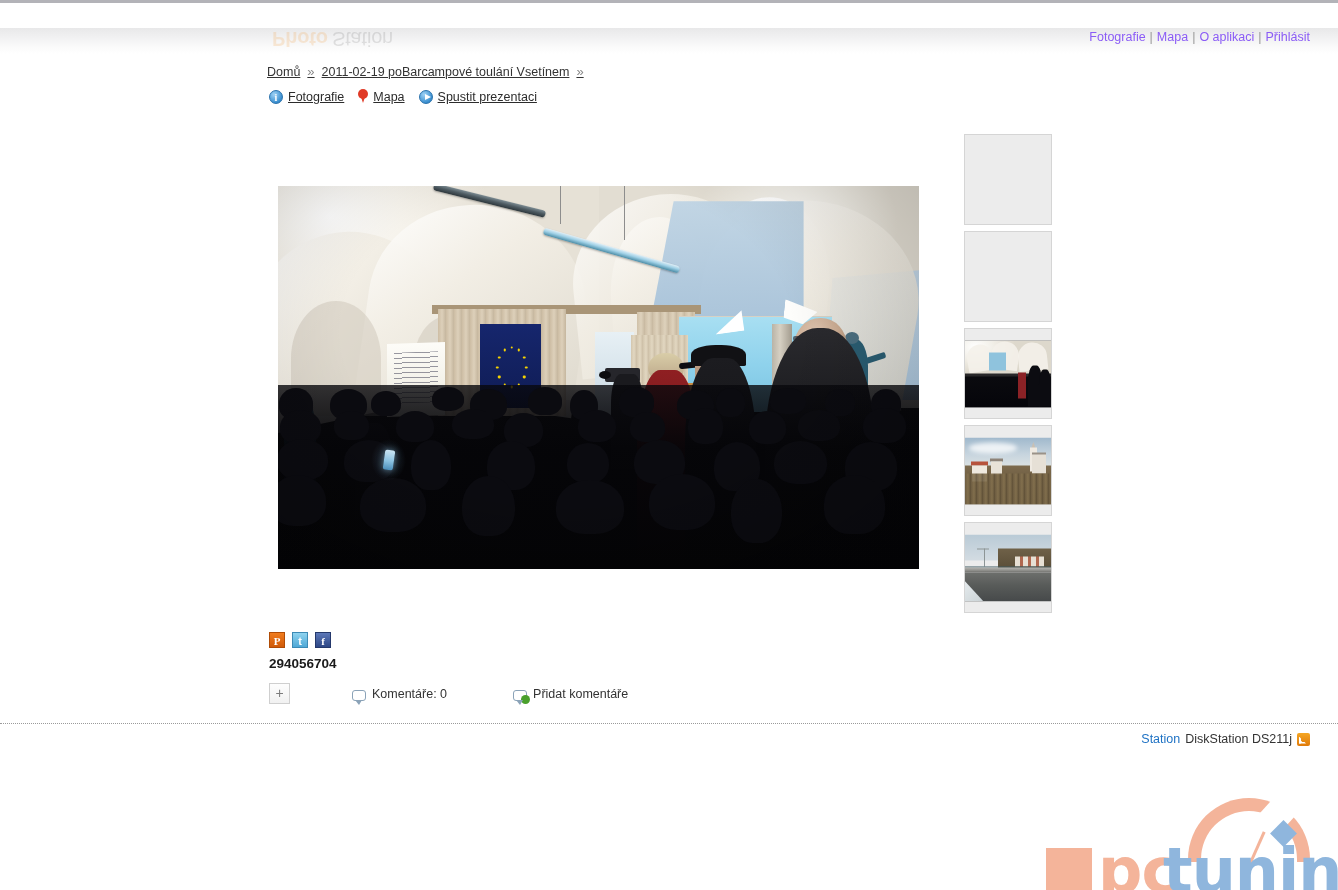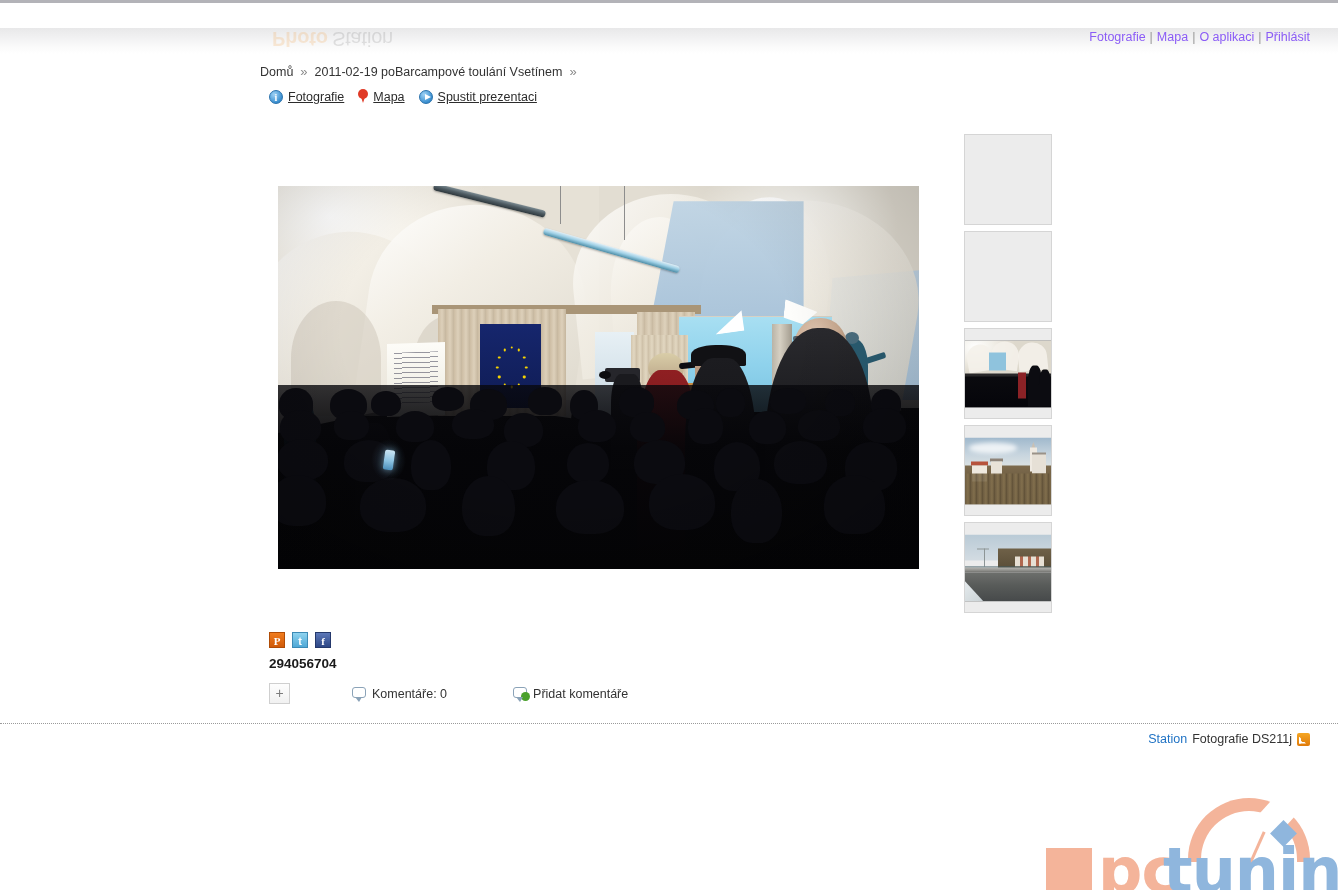--- a/index.html
+++ b/index.html
@@ -77,23 +77,24 @@
     font-size: 12.5px; color: #444;
     white-space: nowrap;
   }
   .topnav a {
     color: #8b5cf6; text-decoration: none;
   }
   .topnav .sep { color: #9a9a9a; margin: 0 4px; }
 
   
   .breadcrumb {
-    position: absolute; left: 260px; top: 64px;
+    position: absolute; left: 267px; top: 64px;
     font-size: 12.5px; color: #333;
     white-space: nowrap;
+    text-decoration: underline;
   }
   .breadcrumb a { color: #333; text-decoration: none; }
   .bc-chev { color: #8a8a8a; margin: 0 7px; font-size: 13px; }
 
   
   .actionbar {
     position: absolute; left: 269px; top: 89px;
     font-size: 12.5px; white-space: nowrap;
     display: flex; align-items: center;
   }
@@ -565,21 +566,21 @@
     font-size: 12.5px; color: #333;
   }
   .plusbtn {
     width: 21px; height: 21px;
     border: 1px solid #cfcfcf;
     background: linear-gradient(to bottom, #fdfdfd 0%, #f1f1f1 100%);
     color: #7b7b7b; font-size: 14px; line-height: 19px;
     text-align: center;
     margin-right: 14px;
   }
-  .cm-item { display: inline-flex; align-items: flex-start; margin-right: 18px; padding-left: 48px; }
+  .cm-item { display: inline-flex; align-items: flex-end; margin-right: 18px; padding-left: 48px; }
   .bubble {
     position: relative; width: 14px; height: 11px;
     border: 1.4px solid #8ba3b8; border-radius: 3px;
     background: #fff; margin-right: 6px;
   }
   .bubble::after {
     content: ""; position: absolute; left: 2px; bottom: -5px;
     width: 0; height: 0;
     border-left: 4px solid transparent;
     border-right: 3px solid transparent;
@@ -910,21 +911,21 @@
       <span class="bubble bubble2">
         <span class="bubble-plus"></span>
       </span>
       <span>Přidat komentáře</span>
     </span>
   </div>
 
   <div class="foot-rule"></div>
   <div class="foot-brand">
     <span class="syn">Station</span>
-    <span>Fotografie DS211j</span>
+    <span>DiskStation DS211j</span>
     <span class="rss"></span>
   </div>
 
   <div class="watermark">
     <div class="wm-gauge"></div>
     <div class="wm-gauge-gap"></div>
     <div class="wm-needle"></div>
     <div class="wm-diamond"></div>
     <div class="wm-square"></div>
     <div class="wm-pc">pc</div>

